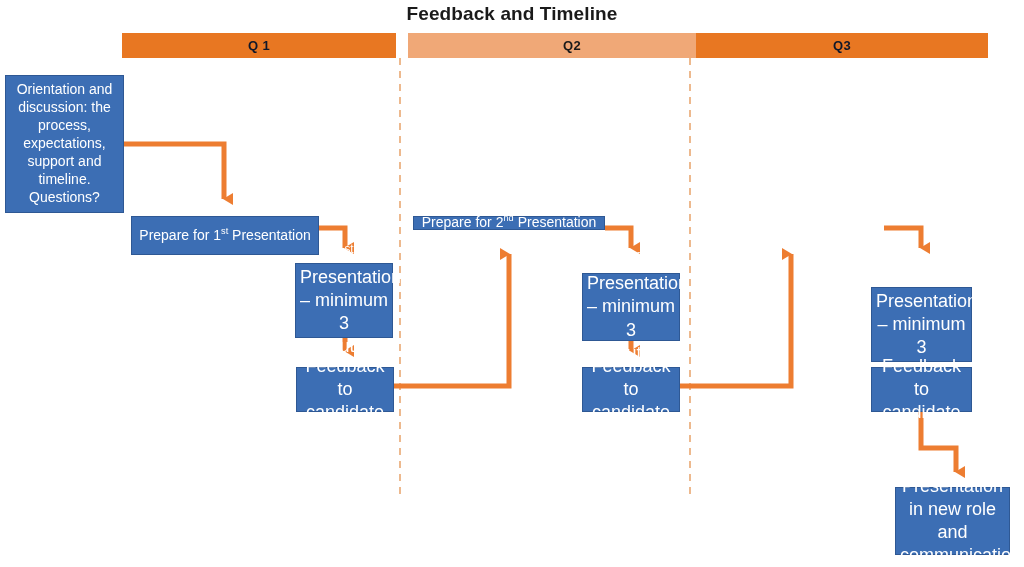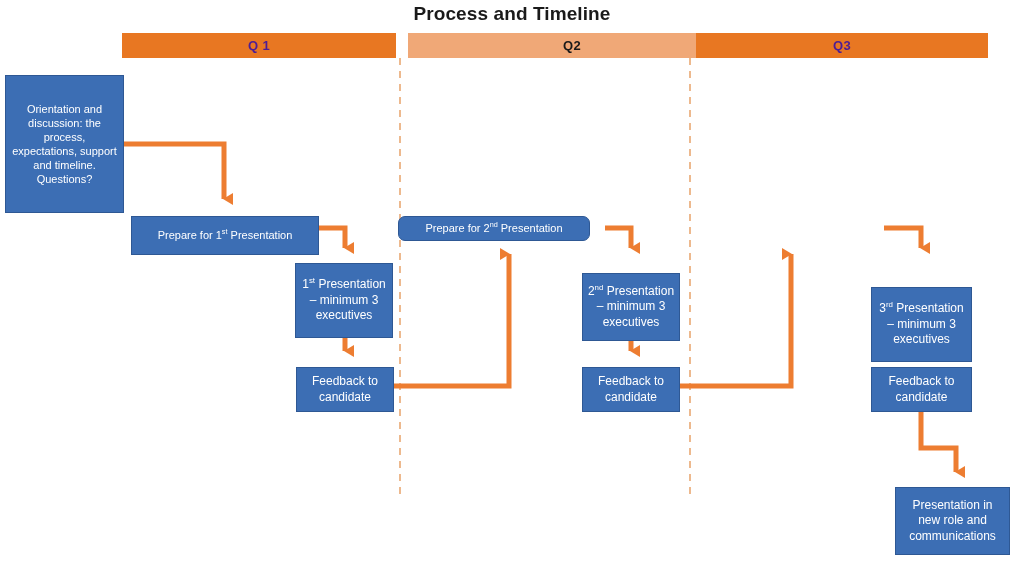--- a/index.html
+++ b/index.html
@@ -35,58 +35,58 @@
     font-weight: bold;
     color: #1a1a1a;
     letter-spacing: 0.1px;
   }
   .qbar {
     position: absolute;
     height: 25px;
     display: flex;
     align-items: center;
     justify-content: center;
-    color: #4c1d95;
+    color: #0f172a;
     font-size: 13px;
     font-weight: bold;
     letter-spacing: 0.3px;
   }
   .node {
     position: absolute;
     box-sizing: border-box;
     background: #3C6EB4;
     border: 1px solid #2E5894;
     color: #ffffff;
     display: flex;
     align-items: center;
     justify-content: center;
     text-align: center;
-    font-size: 11px;
+    font-size: 14px;
     line-height: 1.28;
     padding: 2px 4px;
   }
   .node.small {
-    font-size: 12px;
+    font-size: 18px;
   }
   .node sup {
     font-size: 0.66em;
     vertical-align: super;
     line-height: 0;
   }
   .node-text {
     display: block;
     width: 100%;
   }
 </style>
 </head>
 <body>
 
 <div id="canvas">
 
-  <div class="title">Process and Timeline</div>
+  <div class="title">Feedback and Timeline</div>
 
   <svg id="diagram-svg" viewBox="0 0 1024 567" xmlns="http://www.w3.org/2000/svg">
     <defs>
       <marker id="arrow-down" markerWidth="12" markerHeight="10" refX="6" refY="9" orient="auto" markerUnits="userSpaceOnUse">
         <path d="M0,0 L12,0 L6,10 Z" fill="#ED7D31"></path>
       </marker>
       <marker id="arrow-up" markerWidth="12" markerHeight="10" refX="6" refY="9" orient="auto" markerUnits="userSpaceOnUse">
         <path d="M0,0 L12,0 L6,10 Z" fill="#ED7D31"></path>
       </marker>
     </defs>
@@ -137,21 +137,21 @@
   </div>
 
   <div class="node small" style="left:295px; top:263px; width:98px; height:75px;">
     <span class="node-text">1<sup>st</sup> Presentation – minimum 3 executives</span>
   </div>
 
   <div class="node small" style="left:296px; top:367px; width:98px; height:45px;">
     <span class="node-text">Feedback to candidate</span>
   </div>
 
-  <div class="node" style="left:398px; top:216px; width:192px; height:25px;border-radius:7px;">
+  <div class="node" style="left:413px; top:216px; width:192px; height:14px;">
     <span class="node-text">Prepare for 2<sup>nd</sup> Presentation</span>
   </div>
 
   <div class="node small" style="left:582px; top:263px; width:98px; height:68px;margin-top:10px;">
     <span class="node-text">2<sup>nd</sup> Presentation – minimum 3 executives</span>
   </div>
 
   <div class="node small" style="left:582px; top:367px; width:98px; height:45px;">
     <span class="node-text">Feedback to candidate</span>
   </div>

